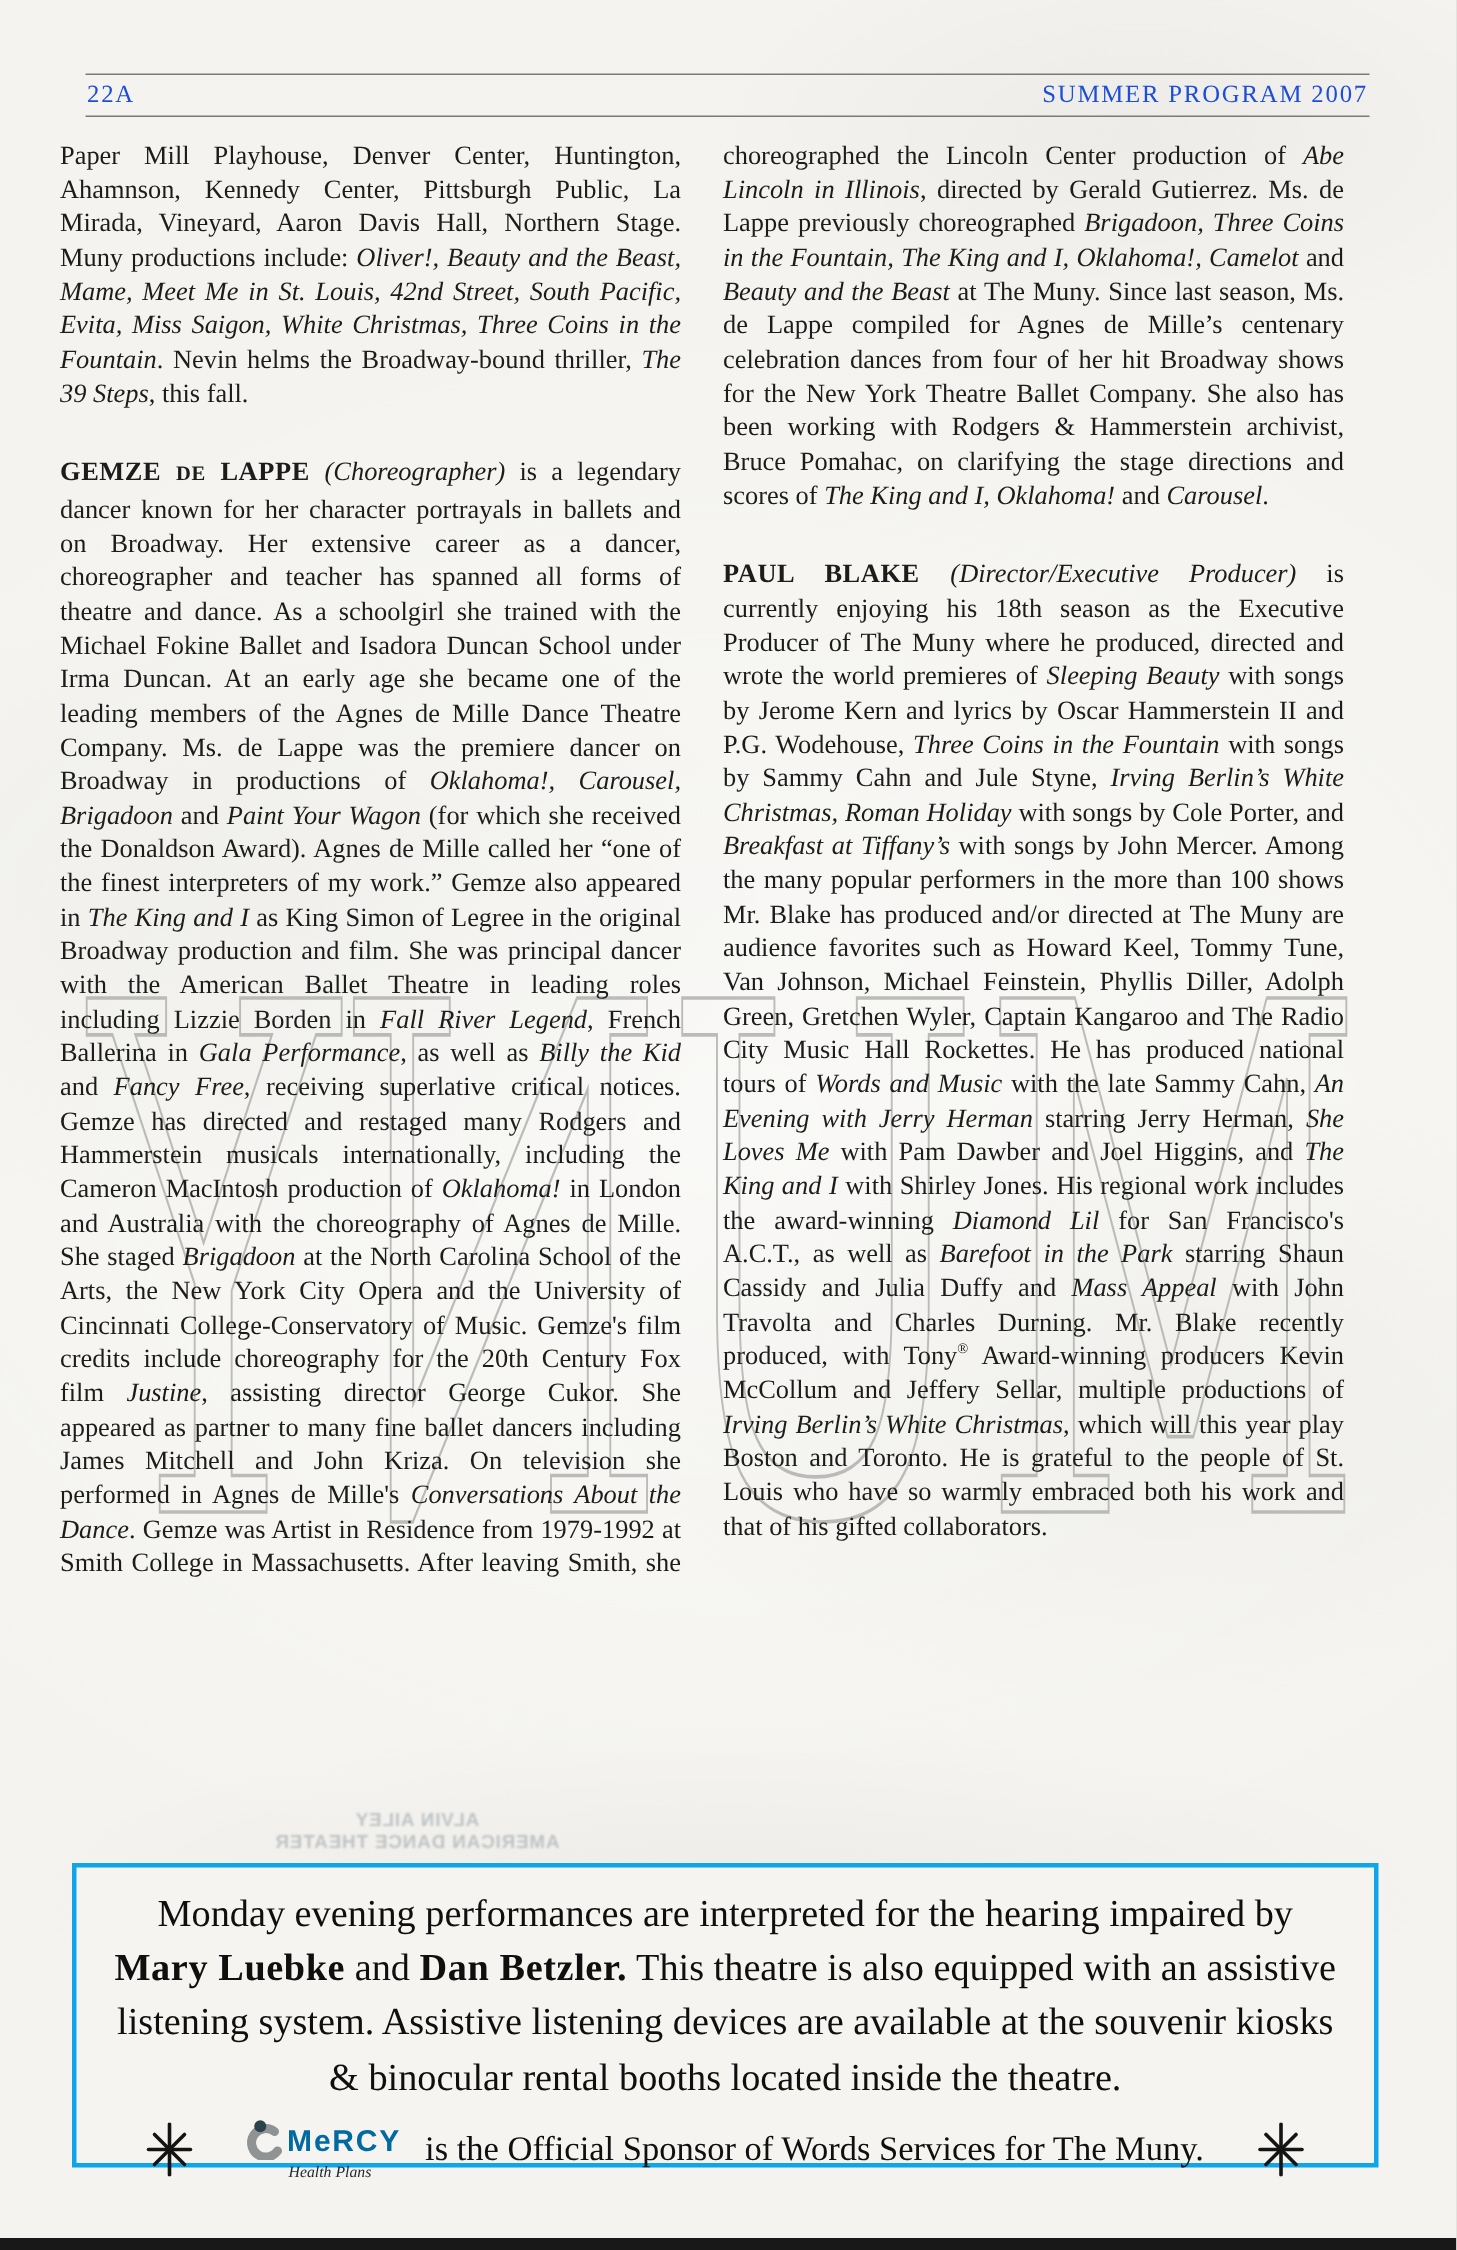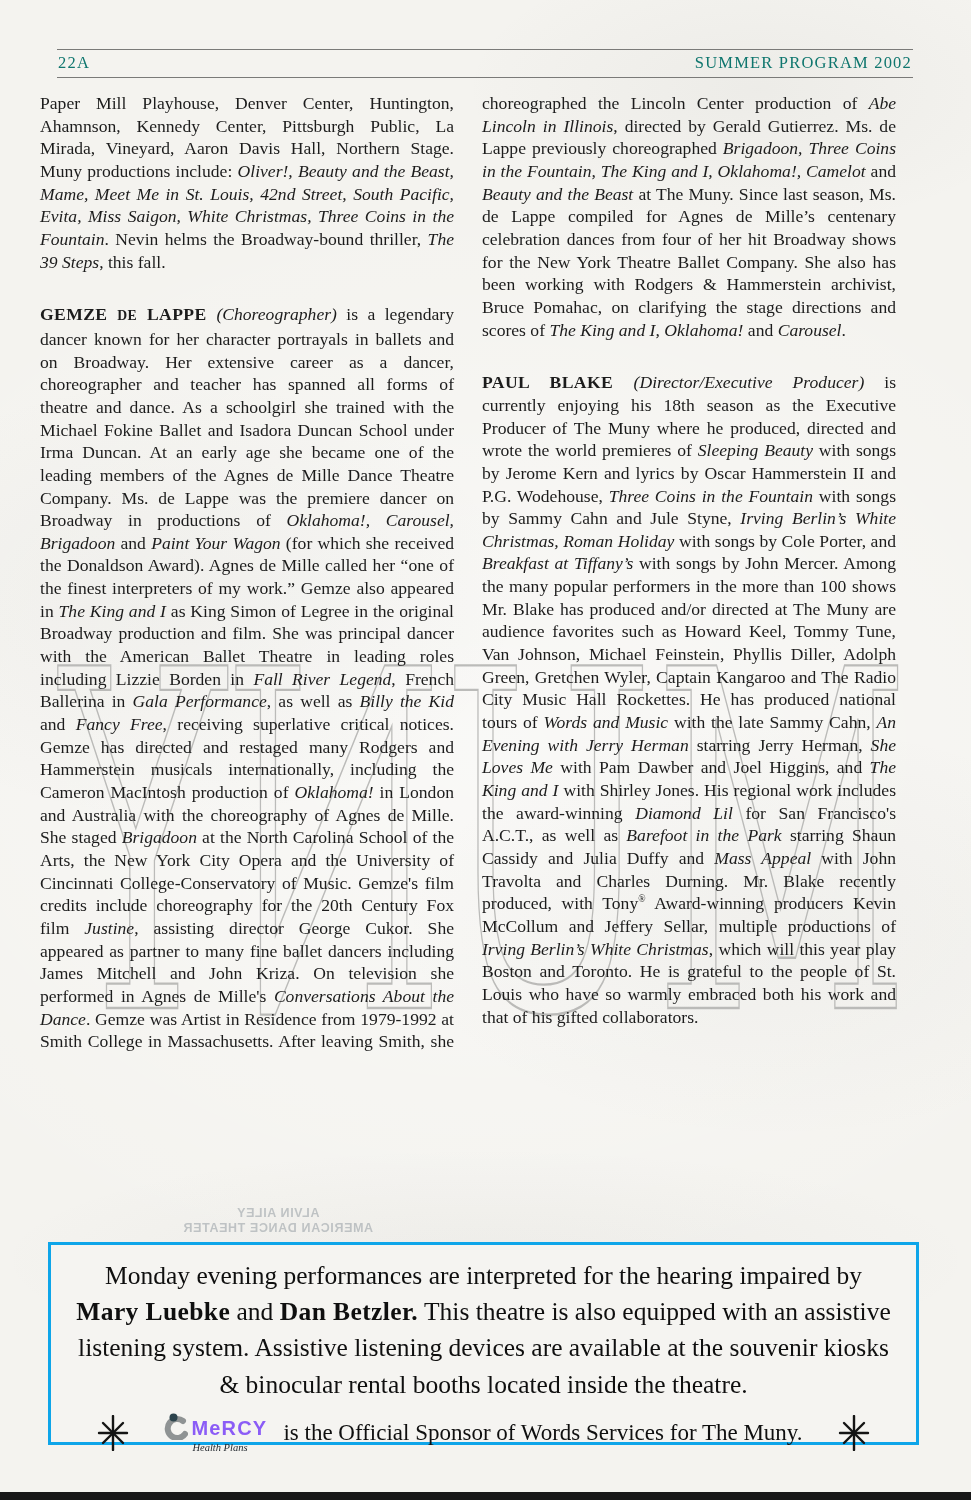--- a/index.html
+++ b/index.html
@@ -14,21 +14,21 @@
       radial-gradient(ellipse 420px 200px at 78% 6%, rgba(120,120,115,.06), transparent 70%),
       radial-gradient(ellipse 500px 320px at 18% 40%, rgba(120,120,115,.05), transparent 70%),
       radial-gradient(ellipse 540px 300px at 80% 62%, rgba(120,120,115,.05), transparent 70%),
       radial-gradient(ellipse 700px 160px at 50% 84%, rgba(120,120,115,.06), transparent 70%),
       radial-gradient(ellipse 900px 700px at 50% 50%, rgba(255,255,255,.5), transparent 80%);
   }
   
   .header{position:absolute;top:49px;left:57px;right:58px;z-index:2;}
   .rule{border-top:1.7px solid #7a7a78;height:0;}
   .hrow{display:flex;justify-content:space-between;align-items:baseline;
-        padding:3px 1px 4px;font-size:16.5px;letter-spacing:1.2px;color:#0f766e;}
+        padding:3px 1px 4px;font-size:16.5px;letter-spacing:1.2px;color:#1d4ed8;}
   
   .watermark{position:absolute;left:0;top:0;z-index:1;pointer-events:none;}
   .bleed{
     position:absolute;top:1206px;left:118px;width:320px;z-index:1;
     transform:scaleX(-1);filter:blur(.7px);opacity:.5;
     color:#8d969d;font-family:"Liberation Sans",sans-serif;font-weight:700;
     font-size:12.5px;line-height:15px;text-align:center;letter-spacing:.6px;
   }
   
   .content{
@@ -54,21 +54,21 @@
   }
   .sponsor-row{
     display:flex;align-items:center;justify-content:space-between;
     margin:10px 44px 0;
   }
   .sponsor-center{display:flex;align-items:center;gap:16px;margin:0 auto;}
   .star svg{display:block;}
   .mercy-logo{display:flex;flex-direction:column;align-items:flex-start;}
   .mercy-top{display:flex;align-items:center;gap:3px;}
   .mercy-name{font-family:"Liberation Sans",sans-serif;font-weight:800;
-              font-size:20px;letter-spacing:1.2px;color:#8b5cf6;}
+              font-size:20px;letter-spacing:1.2px;color:#0369a1;}
   .mercy-sub{font-style:italic;font-size:10.5px;color:#1e242b;margin-left:28px;margin-top:-2px;}
   .sponsor-text{font-size:23px;color:#0f0f0f;white-space:nowrap;}
   
   .scan-bar{position:absolute;left:0;bottom:0;width:100%;height:8px;background:#181818;z-index:5;}
 </style>
 </head>
 <body>
 
 <div class="page">
 
@@ -78,21 +78,21 @@
 
   <div class="bleed">
     <div>ALVIN AILEY</div>
     <div>AMERICAN DANCE THEATER</div>
   </div>
 
   <div class="header">
     <div class="rule"></div>
     <div class="hrow">
       <span>22A</span>
-      <span>SUMMER PROGRAM 2002</span>
+      <span>SUMMER PROGRAM 2007</span>
     </div>
     <div class="rule"></div>
   </div>
 
   <div class="content">
     <div class="col">
       <p class="para"><span>Paper Mill Playhouse, Denver Center, Huntington, Ahamnson, Kennedy Center, Pittsburgh Public, La Mirada, Vineyard, Aaron Davis Hall, Northern Stage. Muny productions include: </span><span class="it">Oliver!, Beauty and the Beast, Mame, Meet Me in St. Louis, 42nd Street, South Pacific, Evita, Miss Saigon, White Christmas, Three Coins in the Fountain</span><span>. Nevin helms the Broadway-bound thriller, </span><span class="it">The 39 Steps</span><span>, this fall.</span></p>
       <p class="para justify-last"><span class="bd">GEMZE </span><span class="bd sm">DE</span><span class="bd"> LAPPE </span><span class="it">(Choreographer)</span><span> is a legendary dancer known for her character portrayals in ballets and on Broadway. Her extensive career as a dancer, choreographer and teacher has spanned all forms of theatre and dance. As a schoolgirl she trained with the Michael Fokine Ballet and Isadora Duncan School under Irma Duncan. At an early age she became one of the leading members of the Agnes de Mille Dance Theatre Company. Ms. de Lappe was the premiere dancer on Broadway in productions of </span><span class="it">Oklahoma!, Carousel, Brigadoon</span><span> and </span><span class="it">Paint Your Wagon</span><span> (for which she received the Donaldson Award). Agnes de Mille called her “one of the finest interpreters of my work.” Gemze also appeared in </span><span class="it">The King and I</span><span> as King Simon of Legree in the original Broadway production and film. She was principal dancer with the American Ballet Theatre in leading roles including Lizzie Borden in </span><span class="it">Fall River Legend</span><span>, French Ballerina in </span><span class="it">Gala Performance</span><span>, as well as </span><span class="it">Billy the Kid</span><span> and </span><span class="it">Fancy Free</span><span>, receiving superlative critical notices. Gemze has directed and restaged many Rodgers and Hammerstein musicals internationally, including the Cameron MacIntosh production of </span><span class="it">Oklahoma!</span><span> in London and Australia with the choreography of Agnes de Mille. She staged </span><span class="it">Brigadoon</span><span> at the North Carolina School of the Arts, the New York City Opera and the University of Cincinnati College-Conservatory of Music. Gemze's film credits include choreography for the 20th Century Fox film </span><span class="it">Justine</span><span>, assisting director George Cukor. She appeared as partner to many fine ballet dancers including James Mitchell and John Kriza. On television she performed in Agnes de Mille's </span><span class="it">Conversations About the Dance</span><span>. Gemze was Artist in Residence from 1979-1992 at Smith College in Massachusetts. After leaving Smith, she</span></p>
     </div>
     <div class="col">

